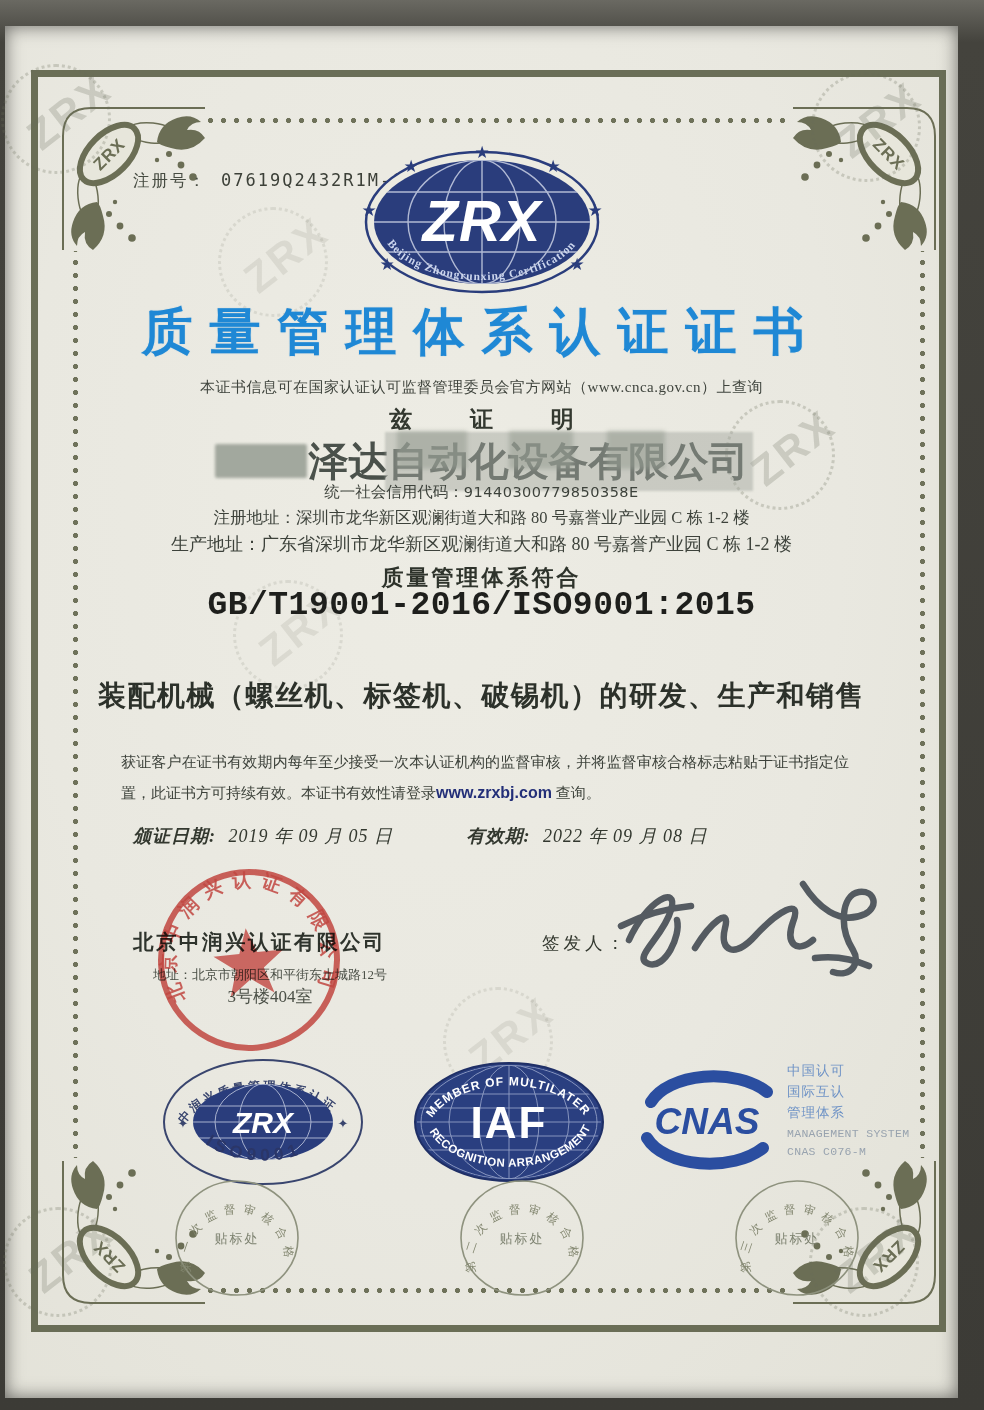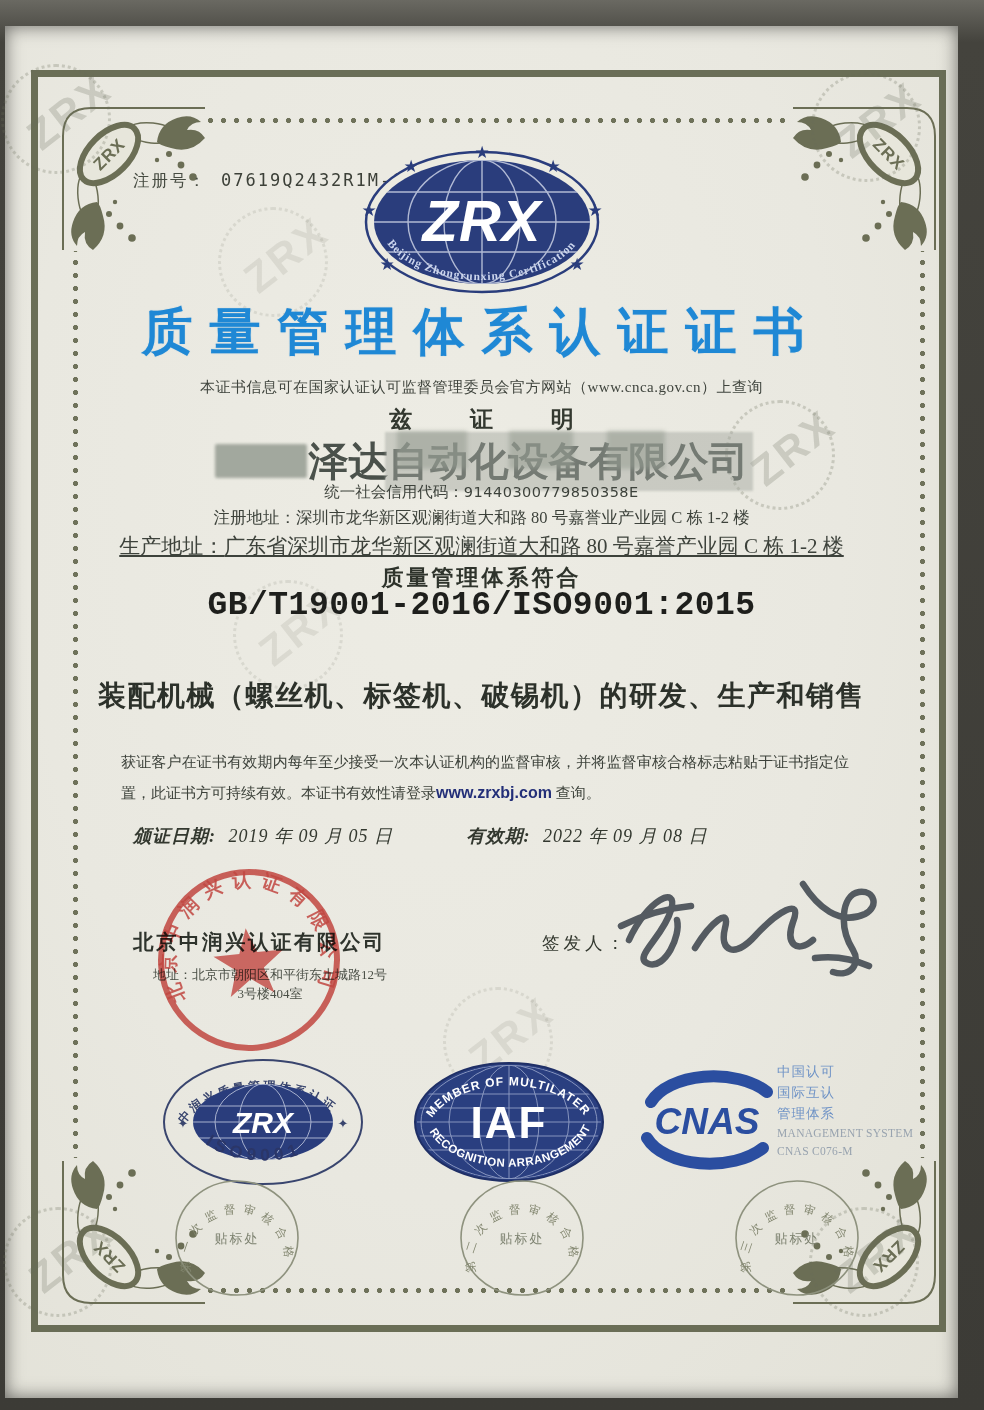--- a/index.html
+++ b/index.html
@@ -47,43 +47,43 @@
   .company{top:414px;height:42px;font-size:40px;font-weight:bold;color:#4a514b;
            display:flex;justify-content:center;align-items:center;left:0;right:0;}
   .redact{display:inline-block;background:#9ba197;filter:blur(1.5px);opacity:.9;border-radius:2px;}
   .r-lead{width:92px;height:34px;margin-right:2px;}
   .blur-wrap{position:relative;display:inline-block;}
   .blur-wrap .veil{position:absolute;inset:-2px -4px;background:rgba(163,168,158,.48);filter:blur(1px);}
   .blur-wrap .patch{position:absolute;background:rgba(150,156,146,.55);filter:blur(2px);}
   .creditline{top:456px;font-size:15.5px;color:#3d423b;}
   .creditnum{font-family:"DejaVu Sans",sans-serif;font-size:14.5px;letter-spacing:.5px;}
   .addr1{top:481px;font-size:16.5px;color:#3d423b;}
-  .addr2{top:506px;font-size:21px;color:#3d423b;text-decoration:underline;}
+  .addr2{top:506px;font-size:18px;color:#3d423b;}
   .conform{top:537px;font-size:22px;font-weight:bold;letter-spacing:3px;color:#2e332b;}
   .gbline{top:561px;font-size:33px;font-weight:bold;color:#1e1f1c;
           font-family:Liberation Mono, monospace;letter-spacing:.5px;}
   .scopeintro{top:604px;font-size:19.5px;font-weight:bold;letter-spacing:2px;color:#2e332b;}
   .scope{top:651px;font-size:28px;font-weight:bold;letter-spacing:1.5px;color:#2c312a;}
   .notice{top:722px;left:116px;width:728px;font-size:15px;line-height:1.95;color:#3c413a;text-align:justify;}
   .url{font-family:"Liberation Sans",sans-serif;font-weight:bold;color:#232f78;font-size:16px;}
   .dates{top:798px;left:128px;right:100px;display:flex;font-size:18px;color:#33382f;font-style:italic;}
   .dates .dlabel{font-weight:bold;letter-spacing:1px;}
   .dates .dval{font-family:"Liberation Serif",serif;margin-left:8px;letter-spacing:1px;}
   .date-issue{width:46%;}
   .issuer-name{top:902px;left:128px;font-size:20.5px;font-weight:bold;letter-spacing:2.5px;color:#2e332c;}
   .issuer-a1{top:940px;left:120px;width:290px;font-size:13px;color:#4a4f46;text-align:center;}
-  .issuer-a2{top:959px;left:120px;width:290px;font-size:13px;color:#4a4f46;text-align:center;}
+  .issuer-a2{top:959px;left:120px;width:290px;font-size:17px;color:#4a4f46;text-align:center;}
   .stamp{top:840px;left:150px;width:188px;height:188px;mix-blend-mode:multiply;opacity:.92;transform:rotate(-6deg);}
   .signer{top:905px;left:537px;font-size:17.5px;letter-spacing:4px;color:#33382f;}
   .signature{top:836px;left:602px;width:280px;height:150px;}
   .badges{top:1022px;left:0;right:0;height:140px;}
   .b-iso{position:absolute;left:152px;top:6px;}
   .b-iaf{position:absolute;left:402px;top:8px;}
   .b-cnas{position:absolute;left:632px;top:14px;display:flex;align-items:flex-start;}
-  .cnas-lines{font-family:Liberation Serif, serif;}
+  .cnas-lines{margin-left:10px;font-family:Liberation Mono, monospace;}
   .cnas-lines div{line-height:1.55;}
   .cnas-zh{font-size:13.5px;color:#6f93c6;letter-spacing:1px;}
   .cnas-en{font-size:11.5px;color:#98a3af;letter-spacing:.3px;}
   .seals{top:1150px;left:0;right:0;height:125px;}
   .seal{position:absolute;top:0;}
   .seal-0{left:152px;} .seal-1{left:437px;} .seal-2{left:712px;}
 </style>
 </head>
 <body>
 

